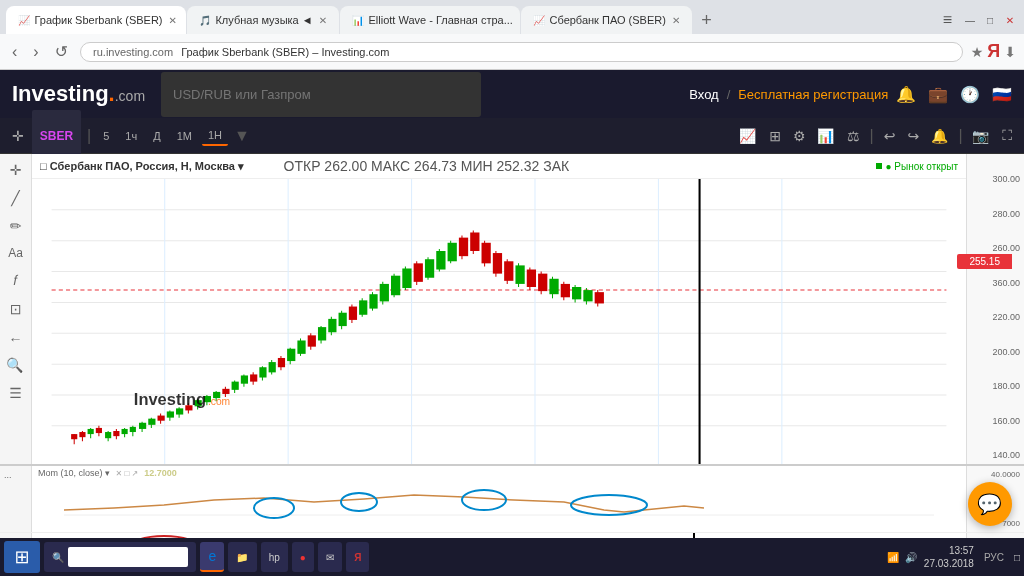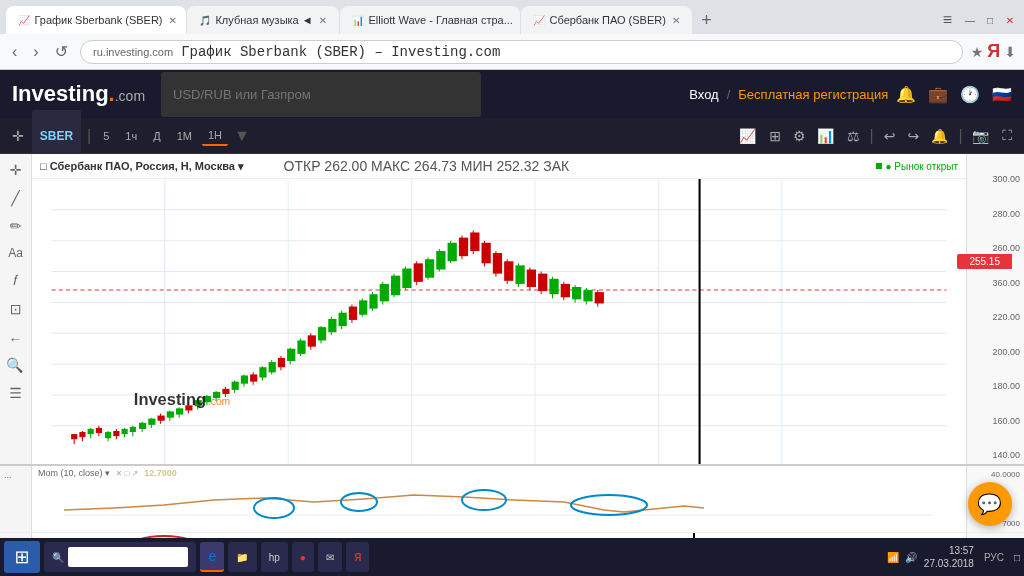--- a/index.html
+++ b/index.html
@@ -12,39 +12,39 @@
     .window-controls { margin-left: auto; display: flex; gap: 4px; align-items: center; }
     .win-btn { width: 16px; height: 16px; border: none; cursor: pointer; font-size: 10px; display: flex; align-items: center; justify-content: center; }
     .win-btn.minimize { background: none; color: #555; }
     .win-btn.maximize { background: none; color: #555; }
     .win-btn.close { background: none; color: #555; }
 
     .address-bar { display: flex; align-items: center; background: #f8f9fa; padding: 4px 8px; height: 36px; border-bottom: 1px solid #ccc; gap: 8px; }
     .nav-btn { background: none; border: none; color: #666; cursor: pointer; font-size: 16px; padding: 2px 4px; }
     .url-box { flex: 1; background: white; border: 1px solid #ccc; border-radius: 20px; padding: 3px 12px; font-size: 12px; color: #333; display: flex; align-items: center; gap: 8px; }
     .url-site { color: #666; font-size: 11px; }
-    .url-title { color: #333; font-size: 14px; font-family: Liberation Mono, monospace; }
+    .url-title { color: #333; font-size: 11px; }
     .address-actions { display: flex; gap: 4px; align-items: center; }
     .addr-btn { background: none; border: none; color: #777; cursor: pointer; font-size: 14px; }
 
     
     .investing-header { background: #1a1a2e; display: flex; align-items: center; padding: 0 12px; height: 48px; gap: 16px; }
     .logo-text { color: white; font-size: 22px; font-weight: bold; }
     .logo-dot { color: #ff6600; }
     .logo-com { color: #aaa; font-size: 14px; font-weight: normal; }
     .search-box { flex: 1; max-width: 320px; background: #333; border: none; border-radius: 3px; padding: 15px 12px; color: #aaa; font-size: 13px; }
     .header-actions { margin-left: auto; display: flex; align-items: center; gap: 8px; color: white; font-size: 13px; justify-content: center; }
     .login-btn { color: #fff; cursor: pointer; }
     .divider-h { color: #666; }
     .register-btn { color: #ff9900; cursor: pointer; }
     .header-icons { display: flex; gap: 12px; color: #aaa; font-size: 16px; }
 
     
     .chart-toolbar { background: #1e1e2e; display: flex; align-items: center; padding: 0 8px; height: 36px; gap: 4px; border-bottom: 1px solid #333; }
-    .ticker-badge { background: #2a2a3e; color: #7dd3fc; font-size: 12px; font-weight: bold; padding: 19px 8px; border-radius: 2px; }
+    .ticker-badge { background: #2a2a3e; color: #d946ef; font-size: 12px; font-weight: bold; padding: 19px 8px; border-radius: 2px; }
     .toolbar-sep { color: #555; margin: 0 2px; }
     .toolbar-btn { background: #2a2a3e; border: none; color: #ccc; font-size: 11px; padding: 3px 6px; cursor: pointer; border-radius: 2px; }
     .toolbar-btn.active { color: #ff6600; border-bottom: 2px solid #ff6600; background: transparent; }
     .toolbar-btn.timeframe { background: transparent; color: #aaa; }
     .toolbar-icon-btn { background: none; border: none; color: #aaa; cursor: pointer; font-size: 14px; padding: 2px 4px; }
     .spacer { flex: 1; }
     .chart-left-tools { width: 32px; background: #f5f5f5; border-right: 1px solid #ddd; display: flex; flex-direction: column; align-items: center; padding-top: 8px; gap: 12px; }
     .tool-icon { color: #666; font-size: 14px; cursor: pointer; }
 
     .chart-main { flex: 1; position: relative; overflow: hidden; background: #fff; }

